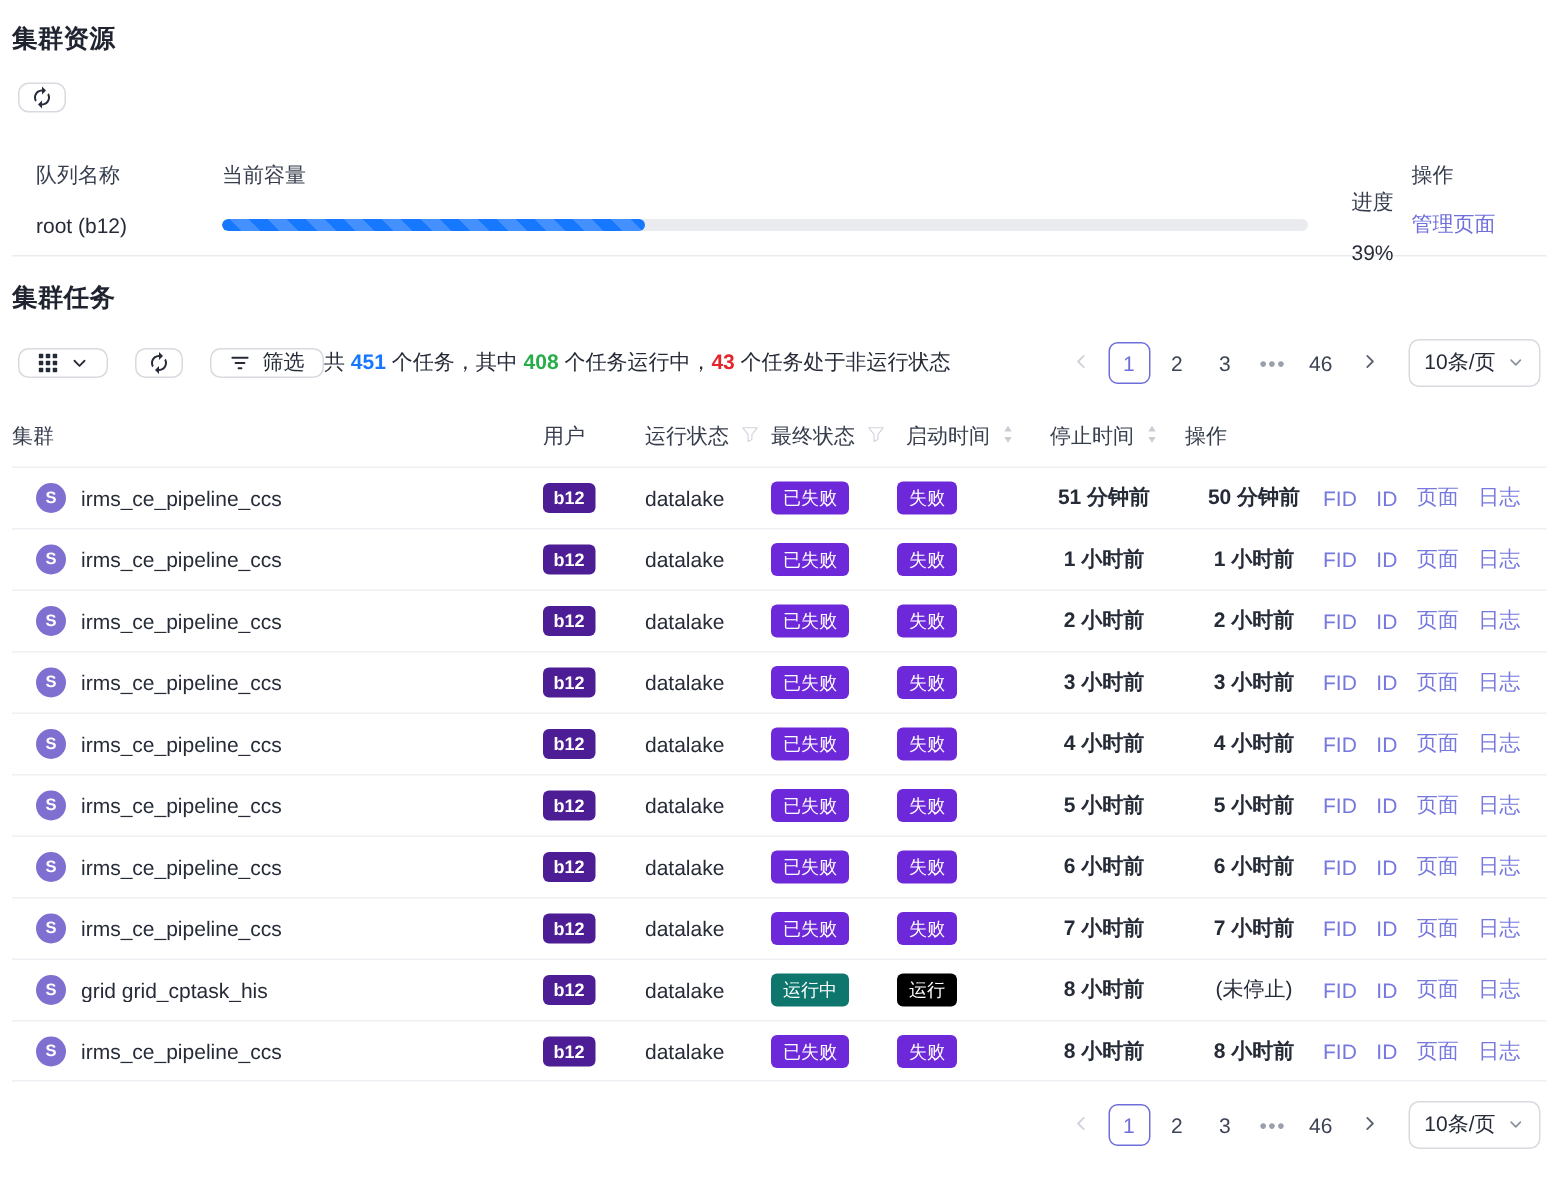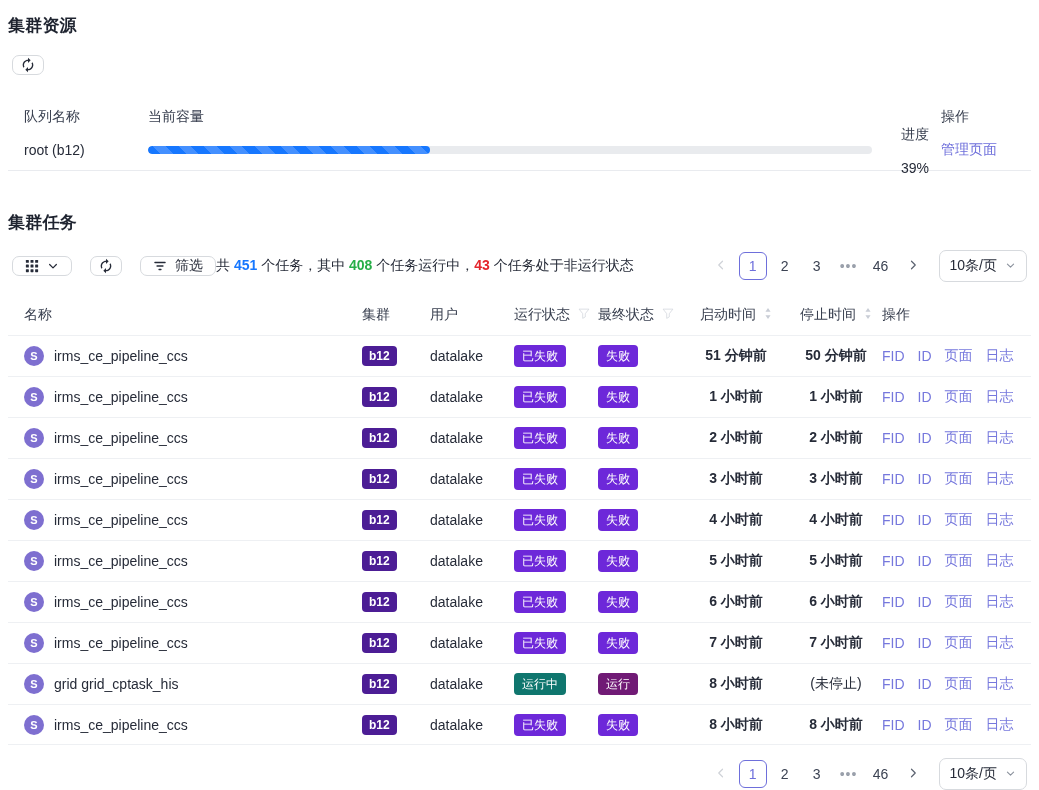--- a/index.html
+++ b/index.html
@@ -41,21 +41,21 @@
     margin-right:8px;
   }
   .progress-fill {
     height:100%; border-radius:4px;
     background: repeating-linear-gradient(45deg, #1677ff 0 9px, #4490ff 9px 18px);
   }
 
   a.link { color:#6e6fdb; text-decoration:none; cursor:pointer; }
 
   
-  .tasks-title { margin-top: 40px; }
+  .tasks-title { margin-top: 16px; }
   .toolbar { display:flex; align-items:center; margin:16px 4px 13px 4px; }
   .toolbar .btn + .btn { margin-left:18px; }
   .summary { color:#262b38; }
   .summary b { font-weight:700; }
   .num-blue { color:#1677ff; }
   .num-green { color:#27ae48; }
   .num-red  { color:#e4252c; }
 
   
   .pagination { display:flex; align-items:center; gap:4px; margin-left:auto; }
@@ -100,21 +100,21 @@
     display:inline-block; color:#fff; font-size:12px; font-weight:700;
     border-radius:4px; padding:4px 7px; line-height:1;
   }
   .tag-cyan { background:#4c1d95; }
   .badge {
     display:inline-block; color:#fff; font-size:12px; border-radius:4px;
     padding:5px 8px; line-height:1;
   }
   .badge-red { background:#6d28d9; }
   .badge-green { background:#0f766e; }
-  .badge-cyan { background:#701a75; }
+  .badge-cyan { background:#000000; }
 
   .time { font-weight:700; }
   .time.muted { font-weight:400; }
 
   .actions { display:flex; gap:13px; align-items:center; }
   .actions a { color:#7678dd; text-decoration:none; cursor:pointer; white-space:nowrap; }
 
   .icon-muted { color:#c9cdd6; }
   .bottom-pagination { display:flex; justify-content:flex-end; margin:13px 4px 0 0; }
 </style>
@@ -221,21 +221,20 @@
         <span>10条/页</span>
         <span class="chev"><svg viewBox="0 0 16 16" width="11" height="11" aria-hidden="true">
               <path d="M3.5 6l4.5 4.5L12.5 6" fill="none" stroke="currentColor" stroke-width="1.6" stroke-linecap="round" stroke-linejoin="round"></path>
             </svg></span>
       </div>
     </div>
   </div>
 
   <div>
     <div class="task-grid t-head">
-      <div class="hcell cell-name">名称</div>
       <div class="hcell">集群</div>
       <div class="hcell">用户</div>
       <div class="hcell">
         <span>运行状态</span>
         <span class="icon-muted"><svg viewBox="0 0 16 16" width="12" height="12" aria-hidden="true">
               <path fill="currentColor" d="M1.5 1.5h13L9.7 7.6v4.3l-3.4 1.9V7.6z" opacity="0.85" fill-rule="evenodd" stroke="currentColor" stroke-width="1" fill-opacity="0" stroke-linejoin="round"></path>
             </svg></span>
       </div>
       <div class="hcell">
         <span>最终状态</span>

